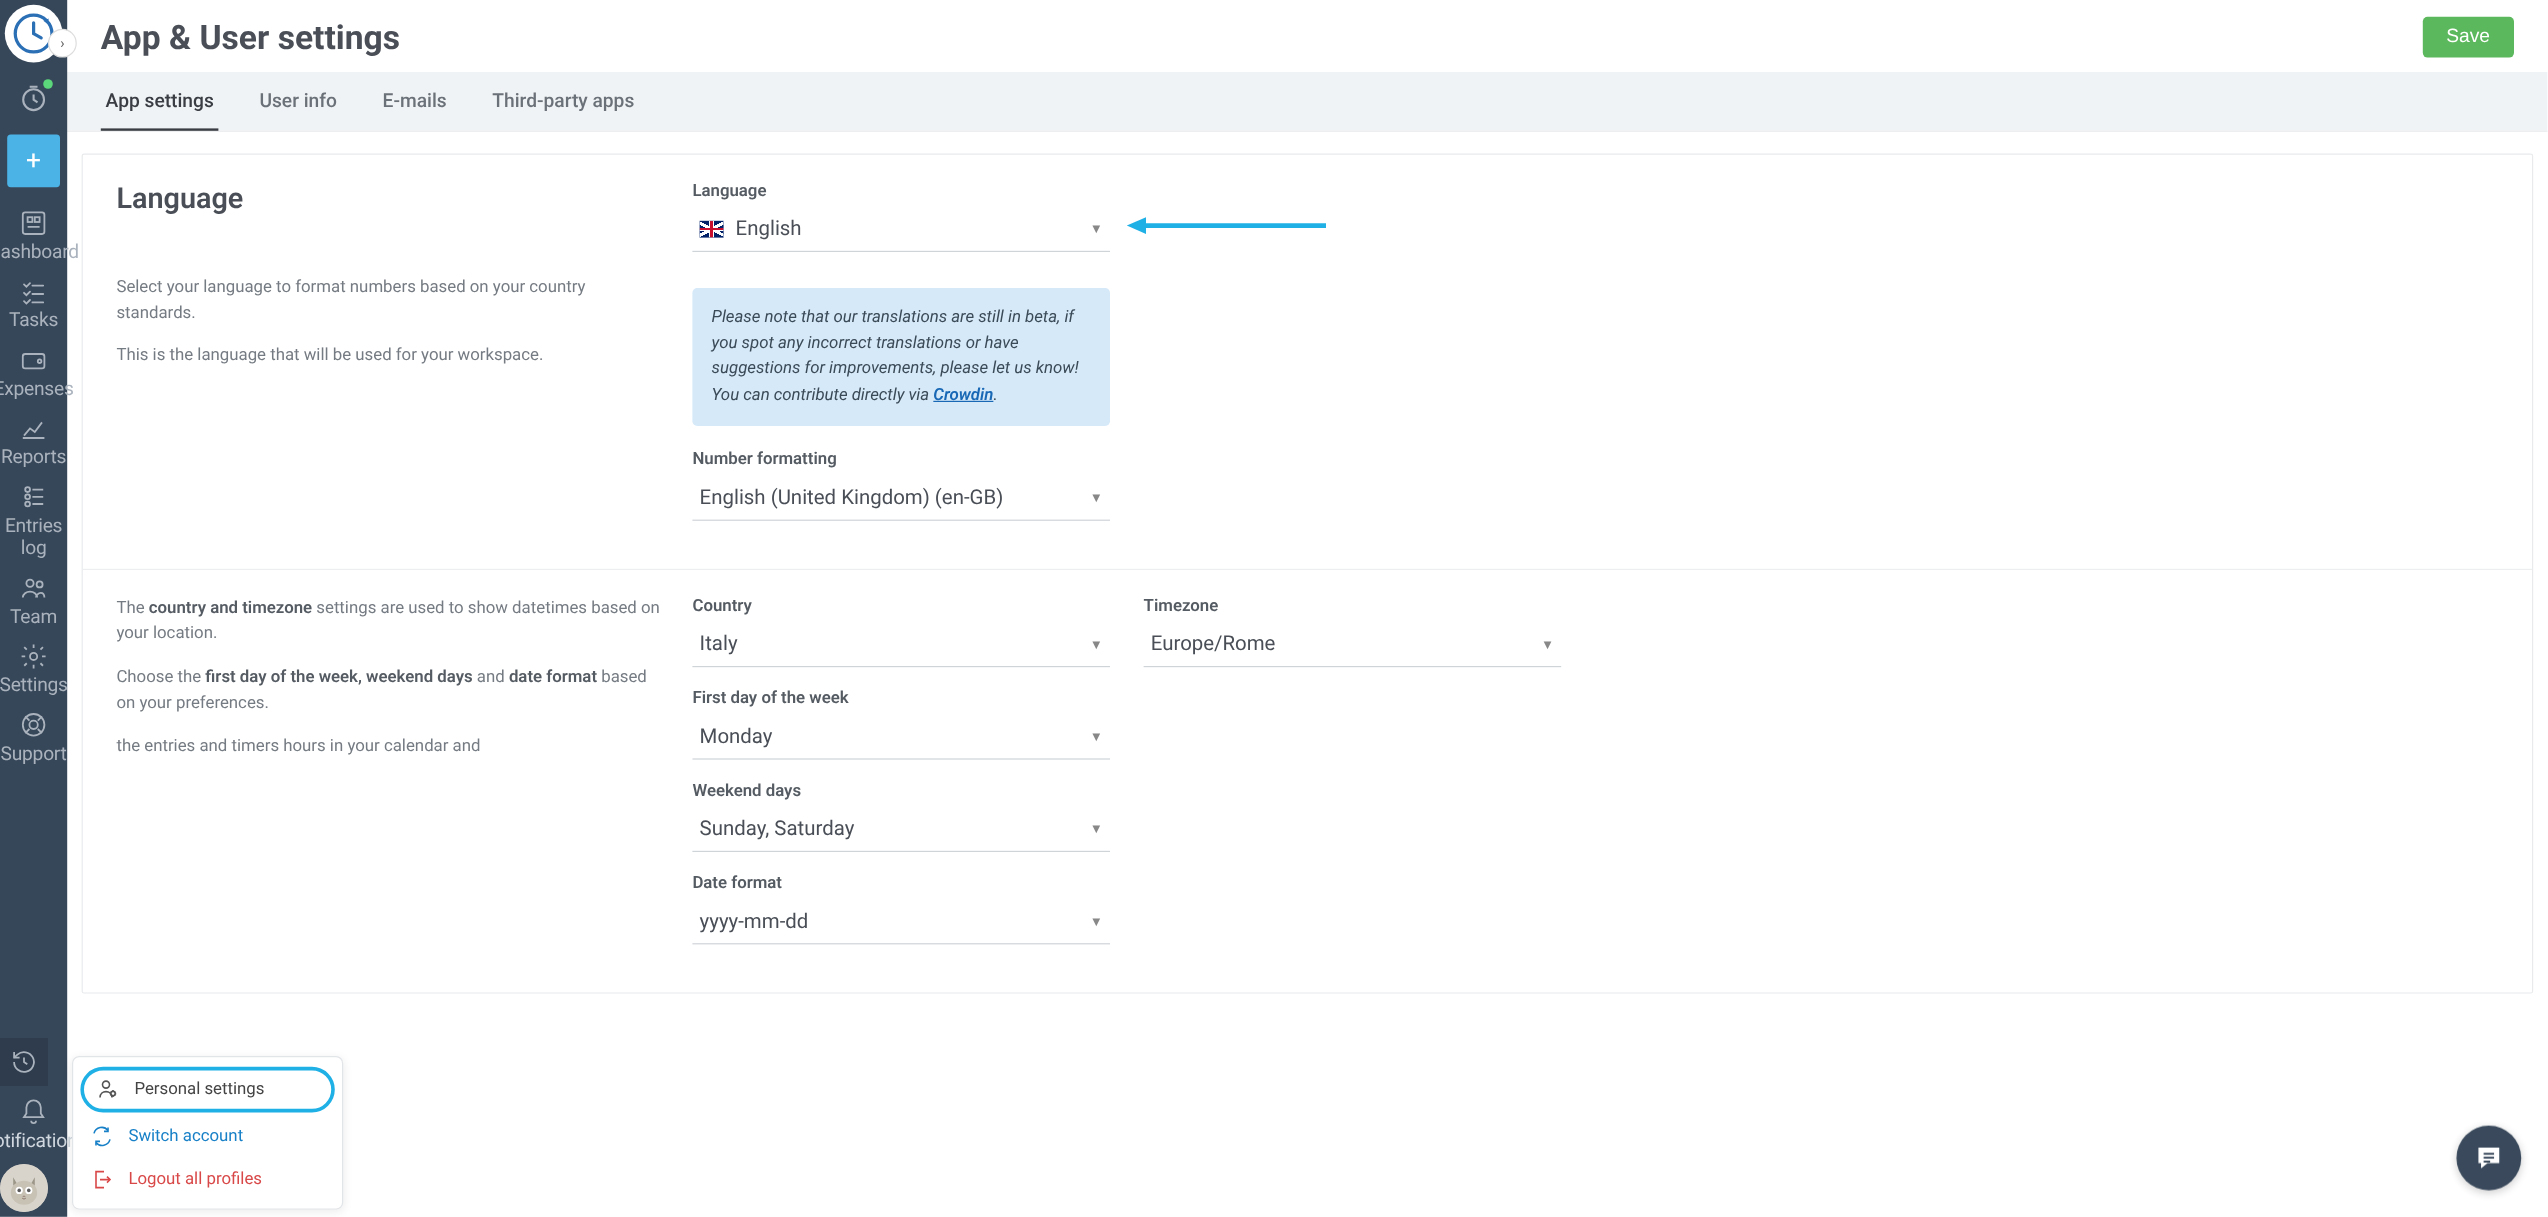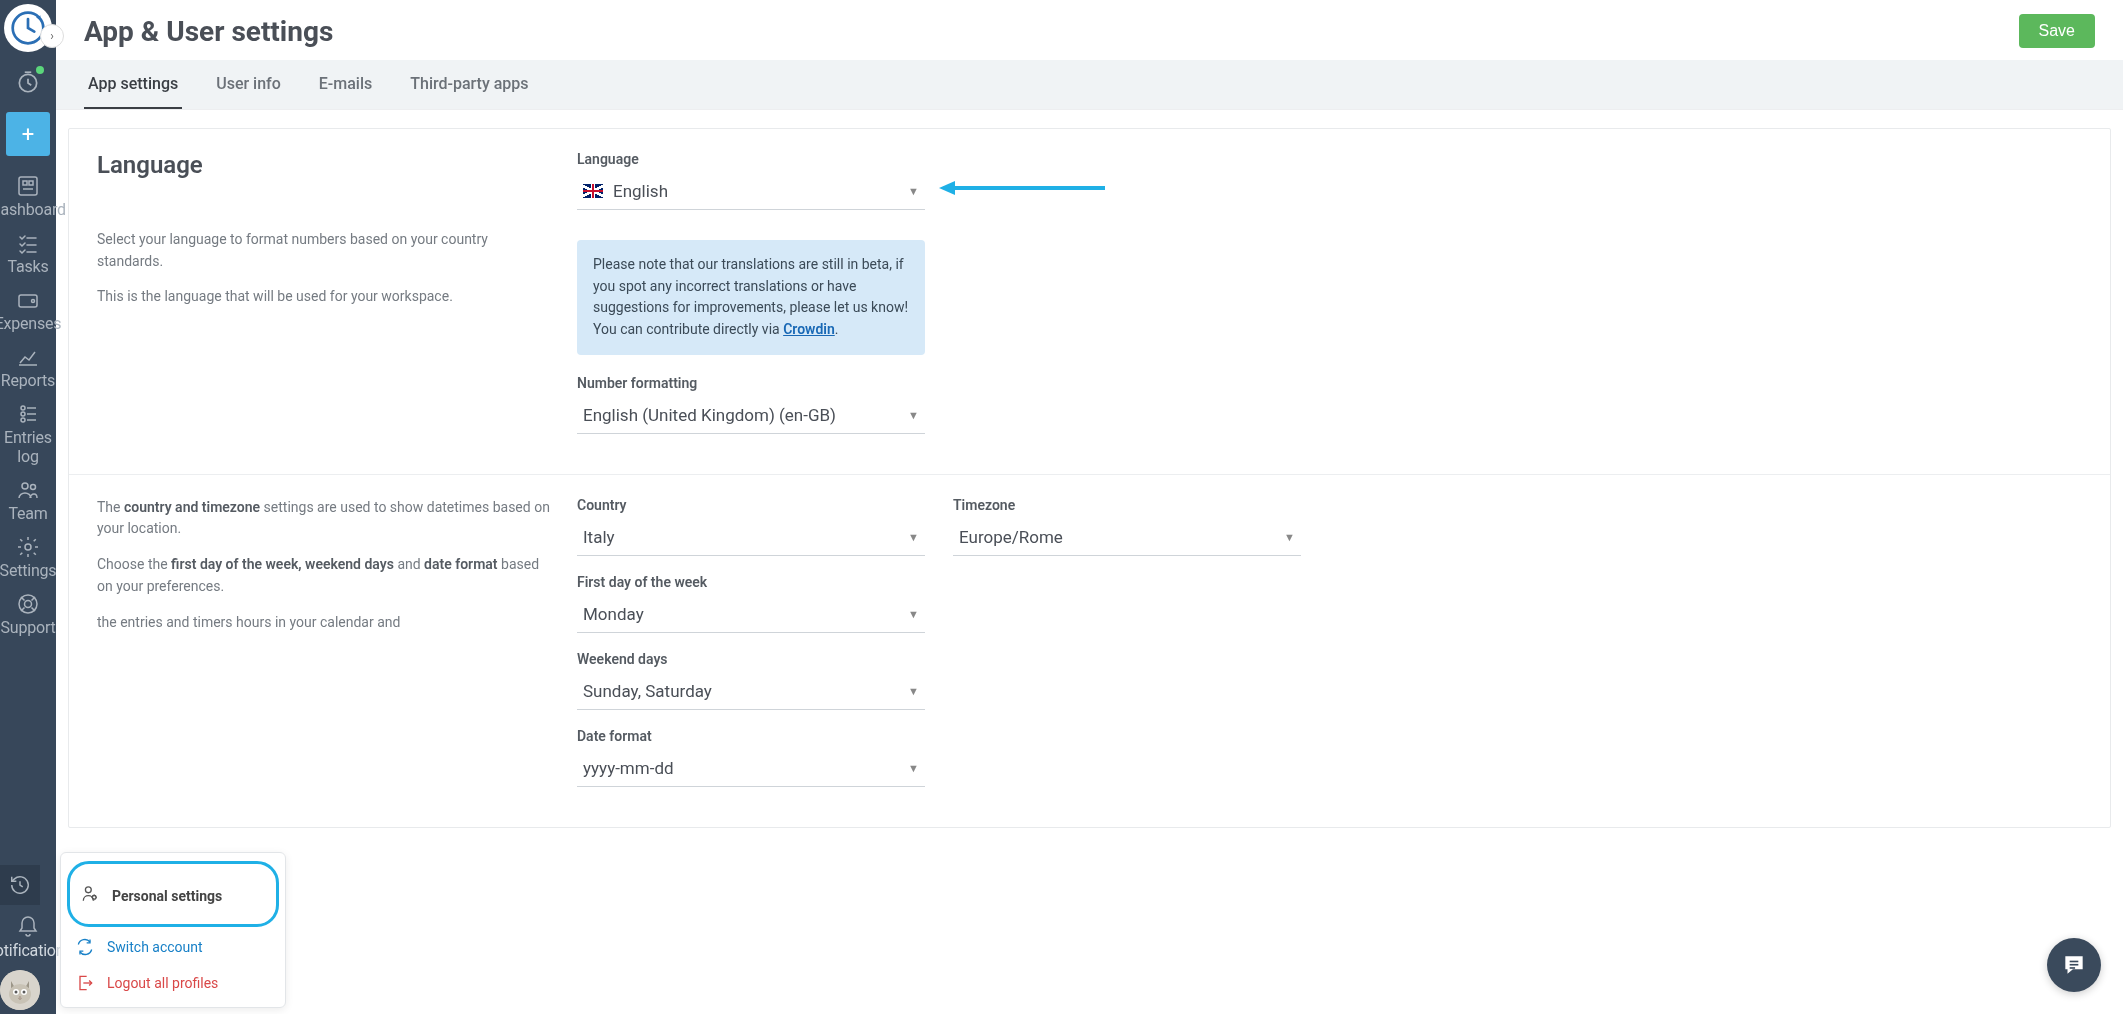--- a/index.html
+++ b/index.html
@@ -17,21 +17,21 @@
 .sidebar .nav-item { display: flex; flex-direction: column; align-items: center; gap: 2px; width: 56px; text-align: center; cursor: pointer; }
 .sidebar .nav-item svg { width: 24px; height: 24px; stroke: #aab3bd; fill: none; stroke-width: 1.5; }
 .sidebar .nav-item span { font-size: 16px; letter-spacing: -0.2px; }
 .sidebar .bottom { margin-top: auto; display: flex; flex-direction: column; align-items: flex-start; gap: 10px; padding-bottom: 4px; width: 100%; }
 .sidebar .history-icon { width: 40px; height: 40px; background: #2e3c4d; display: flex; align-items: center; justify-content: center; }
 .sidebar .avatar { width: 40px; height: 40px; border-radius: 50%; background: radial-gradient(circle at 50% 55%, #d8d6d0 0%, #d8d6d0 55%, #bdb5a8 100%); display: flex; align-items: center; justify-content: center; font-size: 22px; overflow: hidden; }
 
 
 .popup { position: fixed; left: 60px; bottom: 6px; width: 226px; background: #fff; border: 1px solid #e2e5e8; border-radius: 6px; box-shadow: 0 2px 8px rgba(0,0,0,0.08); padding: 6px 0; z-index: 100; }
 .popup .item { display: flex; align-items: center; gap: 12px; padding: 8px 14px; font-size: 14px; cursor: pointer; }
-.popup .item.active { border: 3px solid #1fb0e6; border-radius: 22px; margin: 2px 6px; padding: 20px 10px; font-weight: 700; color: #444; align-items: flex-end; }
+.popup .item.active { border: 3px solid #1fb0e6; border-radius: 22px; margin: 2px 6px; padding: 6px 10px; font-weight: 400; color: #444; }
 .popup .item.link { color: #1880c7; }
 .popup .item.danger { color: #d94848; }
 .popup svg { width: 20px; height: 20px; flex-shrink: 0; }
 
 
 .main { margin-left: 56px; height: 100vh; display: flex; flex-direction: column; }
 .header { display: flex; align-items: center; justify-content: space-between; padding: 14px 28px 12px; }
 .header h1 { font-size: 28px; font-weight: 700; color: #4a4f57; }
 .save-btn { background: #5cb85c; color: #fff; border: none; padding: 8px 20px; font-size: 16px; border-radius: 4px; cursor: pointer; }
 
@@ -59,21 +59,21 @@
 .flag-uk::before, .flag-uk::after { content: ''; position: absolute; }
 .flag-uk::before { left: 0; top: 0; right: 0; bottom: 0; background:
   linear-gradient(to bottom, transparent 40%, #fff 40%, #fff 60%, transparent 60%),
   linear-gradient(to right, transparent 40%, #fff 40%, #fff 60%, transparent 60%),
   linear-gradient(27deg, transparent 44%, #fff 44%, #fff 56%, transparent 56%),
   linear-gradient(-27deg, transparent 44%, #fff 44%, #fff 56%, transparent 56%); }
 .flag-uk::after { left: 0; top: 0; right: 0; bottom: 0; background:
   linear-gradient(to bottom, transparent 44%, #c8102e 44%, #c8102e 56%, transparent 56%),
   linear-gradient(to right, transparent 44%, #c8102e 44%, #c8102e 56%, transparent 56%); }
 
-.note { background: #d6e9f8; border-radius: 4px; padding: 14px 16px; font-size: 14px; color: #3b4a57; line-height: 1.55; margin: 12px 0 20px; }
+.note { background: #d6e9f8; border-radius: 4px; padding: 14px 16px; font-size: 14px; color: #3b4a57; line-height: 1.55; margin: 12px 0 20px; font-style: italic; }
 .note a { color: #1868b5; font-weight: 600; }
 
 .arrow-annot { position: absolute; width: 170px; height: 22px; pointer-events: none; }
 .arrow-annot svg { width: 100%; height: 100%; }
 
 .chat-fab { position: fixed; right: 22px; bottom: 22px; width: 54px; height: 54px; border-radius: 50%; background: #3a4a5c; display: flex; align-items: center; justify-content: center; box-shadow: 0 2px 8px rgba(0,0,0,0.2); cursor: pointer; }
 .chat-fab svg { width: 26px; height: 26px; }
 
 #lang-anchor { position: relative; }
 </style>

